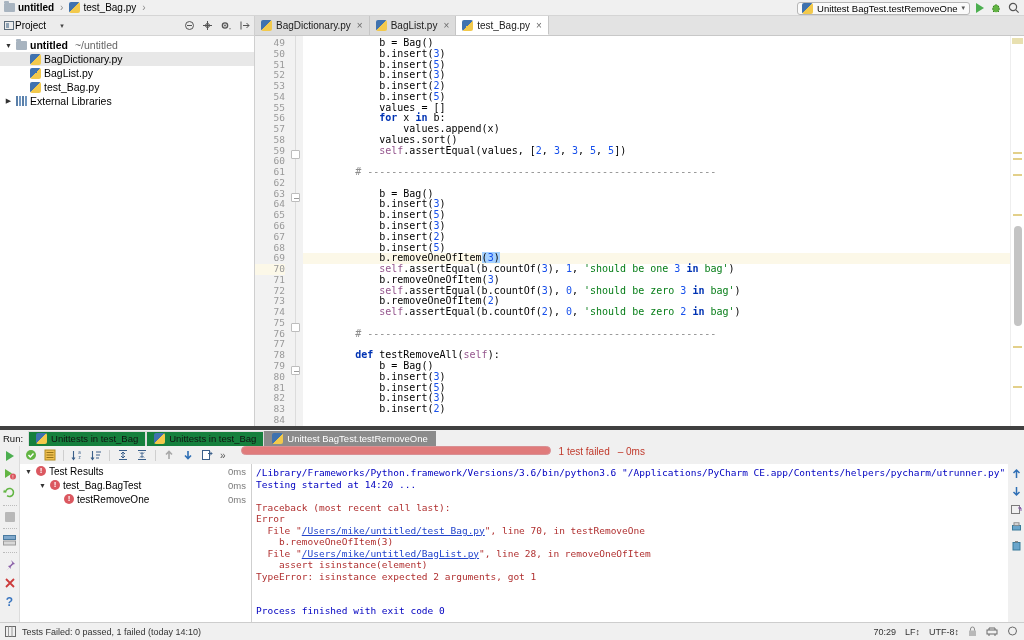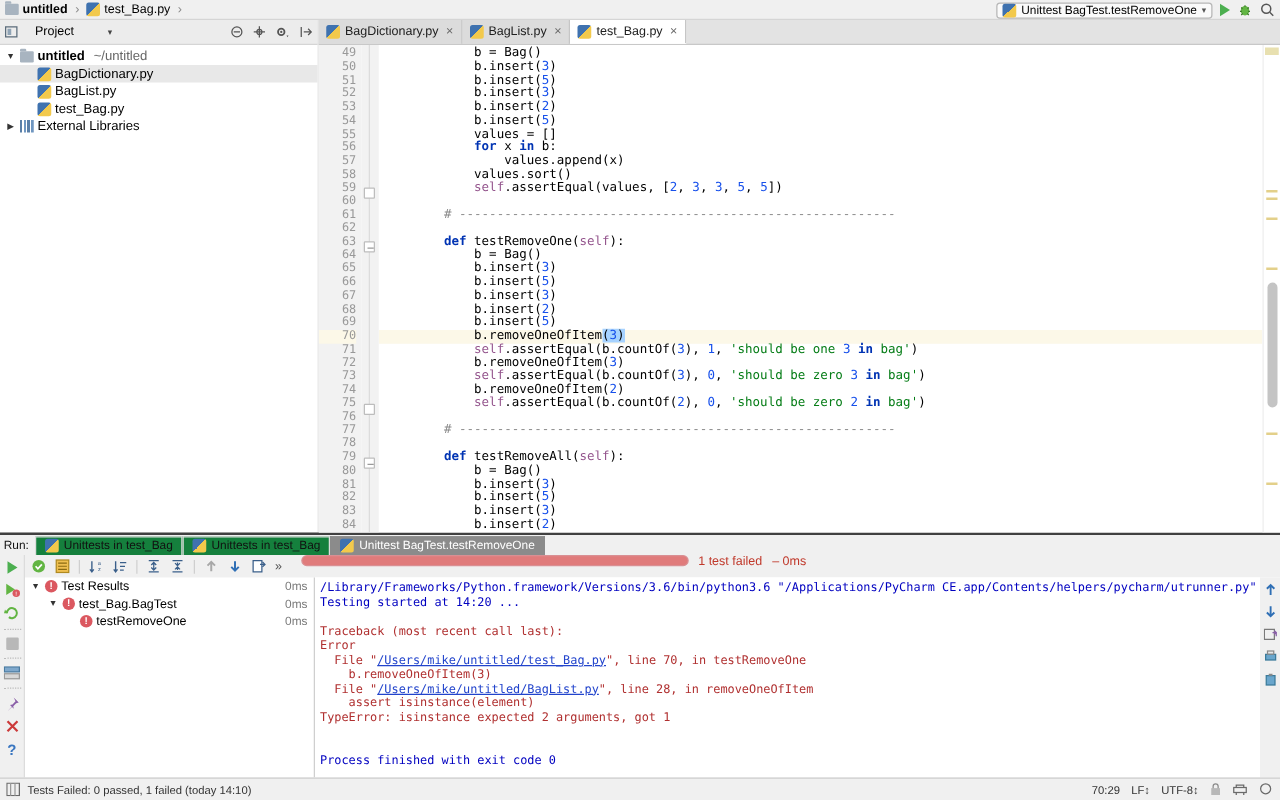--- a/index.html
+++ b/index.html
@@ -31,21 +31,21 @@
   }
   .runcfg .caret { font-size: 7px; color: #555; }
   .tri-run { width: 0; height: 0; border-left: 8px solid #4caf50; border-top: 5px solid transparent; border-bottom: 5px solid transparent; }
 
   
   .mid { flex: 1 1 auto; display: flex; min-height: 0; }
 
   .project-pane { width: 255px; flex: 0 0 255px; background: #fff; display: flex; flex-direction: column; border-right: 1px solid #cfcfcf; }
   .pane-header {
     height: 20px; background: #ececec; border-bottom: 1px solid #d5d5d5;
-    display: flex; align-items: center; padding: 0 4px; gap: 13px; position: relative;
+    display: flex; align-items: center; padding: 0 4px; gap: 0; position: relative;
   }
   .pane-title { font-size: 10px; }
   .pane-caret { font-size: 7px; color: #444; margin-left: 14px; }
   .pane-tools { position: absolute; right: 4px; display: flex; align-items: center; gap: 7px; }
 
   .tree { flex: 1 1 auto; background: #fff; padding-top: 2px; font-size: 10.5px; }
   .tree-row { height: 14px; display: flex; align-items: center; gap: 3px; padding-left: 4px; white-space: nowrap; }
   .tree-row.selected { background: #e8e8e8; }
   .tw { width: 9px; display: inline-block; text-align: center; font-size: 7px; color: #333; }
   .tree-label { font-size: 10.5px; }
@@ -99,21 +99,21 @@
   .cm { color: #8c8c8c; }
   .sel { background: #a6d2ff; }
 
   
   .markerbar { width: 14px; flex: 0 0 14px; background: #fff; position: relative; border-left: 1px solid #eee; }
   .mk { position: absolute; left: 2px; width: 9px; height: 2px; background: #e3d08a; }
   .mk.wide { left: 1px; width: 11px; height: 6px; }
   .vscroll { position: absolute; left: 3px; width: 8px; background: #c4c4c4; border-radius: 4px; }
 
   
-  .runpanel { flex: 0 0 196px; display: flex; flex-direction: column; background: #f0f0f0; border-top: 2px solid #404040; }
+  .runpanel { flex: 0 0 196px; display: flex; flex-direction: column; background: #f0f0f0; border-top: 4px solid #404040; }
   .run-tabbar { height: 16px; display: flex; align-items: center; gap: 0; padding-left: 3px; background: #f0f0f0; }
   .run-label { font-size: 9.5px; margin-right: 5px; color: #111; }
   .rtab { height: 15px; display: flex; align-items: center; gap: 4px; padding: 0 7px; font-size: 9.5px; color: #111;
           background: #15803d; border: 1px solid #dcdcdc; border-bottom: none; }
   .rtab.active { background: #8b8b8b; color: #fff; border-color: #8b8b8b; }
 
   .run-body { flex: 1 1 auto; display: flex; min-height: 0; }
   .run-left-rail { width: 20px; flex: 0 0 20px; background: #f0f0f0; display: flex; flex-direction: column; align-items: center; gap: 6px; padding-top: 5px; border-right: 1px solid #dcdcdc; }
   .rail-div { width: 14px; border-top: 1px dotted #bbb; }
   .run-content { flex: 1 1 auto; display: flex; flex-direction: column; min-width: 0; }
@@ -308,21 +308,20 @@
             <div class="ln">            b.insert(<span class="n">2</span>)</div>
             <div class="ln">            b.insert(<span class="n">5</span>)</div>
             <div class="ln">            values = []</div>
             <div class="ln">            <span class="k">for</span> x <span class="k">in</span> b:</div>
             <div class="ln">                values.append(x)</div>
             <div class="ln">            values.sort()</div>
             <div class="ln">            <span class="self">self</span>.assertEqual(values, [<span class="n">2</span>, <span class="n">3</span>, <span class="n">3</span>, <span class="n">5</span>, <span class="n">5</span>])</div>
             <div class="ln"></div>
             <div class="ln"><span class="cm">        # ----------------------------------------------------------</span></div>
             <div class="ln"></div>
-            <div class="ln">        <span class="k">def</span> testRemoveOne(<span class="self">self</span>):</div>
             <div class="ln">            b = Bag()</div>
             <div class="ln">            b.insert(<span class="n">3</span>)</div>
             <div class="ln">            b.insert(<span class="n">5</span>)</div>
             <div class="ln">            b.insert(<span class="n">3</span>)</div>
             <div class="ln">            b.insert(<span class="n">2</span>)</div>
             <div class="ln">            b.insert(<span class="n">5</span>)</div>
             <div class="ln hl">            b.removeOneOfItem<span class="sel">(<span class="n">3</span>)</span></div>
             <div class="ln">            <span class="self">self</span>.assertEqual(b.countOf(<span class="n">3</span>), <span class="n">1</span>, <span class="s">'should be one <span class="n">3</span> <span class="k">in</span> bag'</span>)</div>
             <div class="ln">            b.removeOneOfItem(<span class="n">3</span>)</div>
             <div class="ln">            <span class="self">self</span>.assertEqual(b.countOf(<span class="n">3</span>), <span class="n">0</span>, <span class="s">'should be zero <span class="n">3</span> <span class="k">in</span> bag'</span>)</div>

